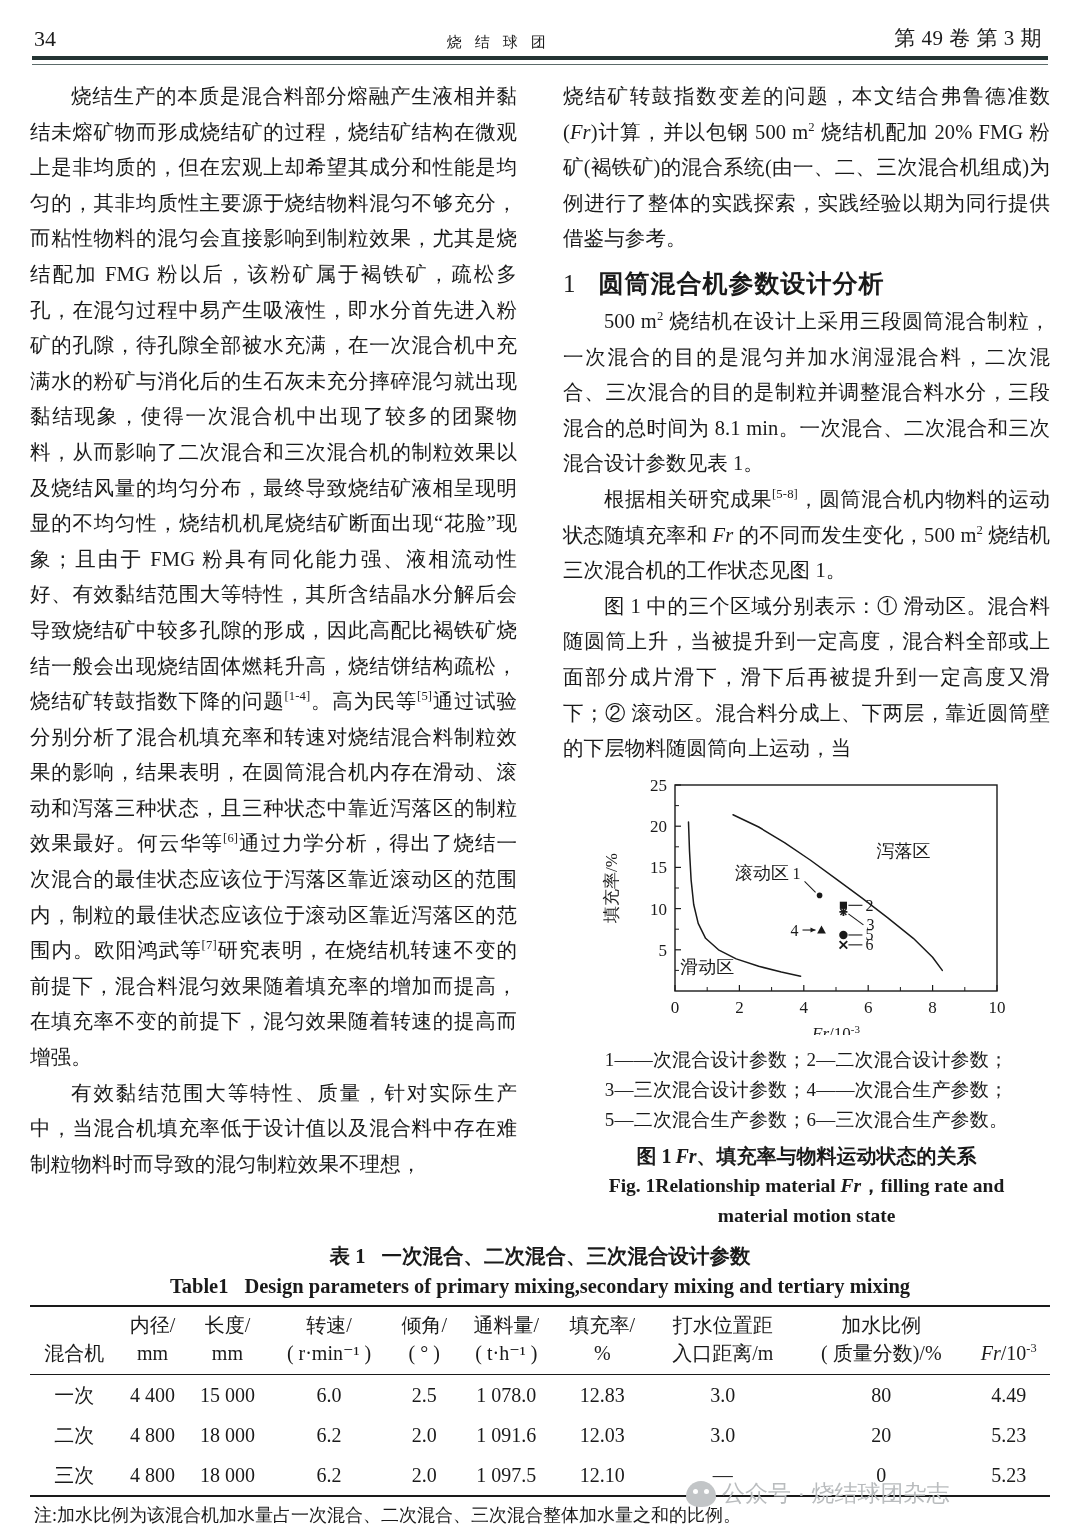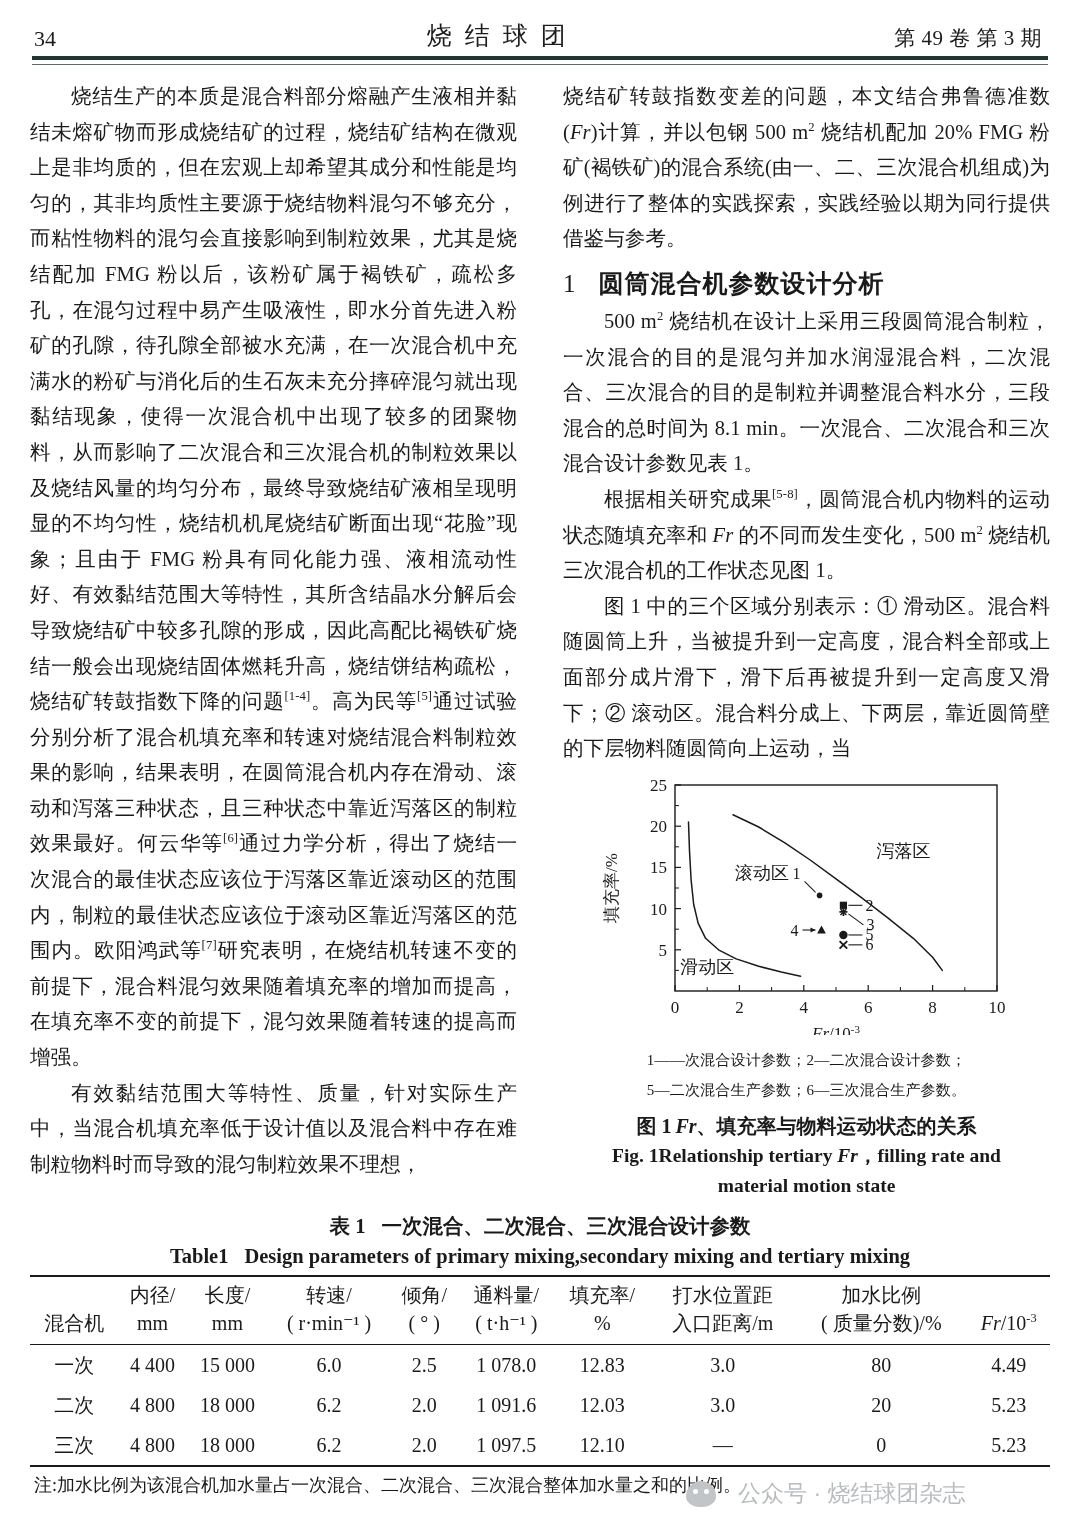--- a/index.html
+++ b/index.html
@@ -32,21 +32,21 @@
     padding: 0 8px 0 4px;
     font-size: 21px;
     color: #1c1c1c;
   }
   .runhead .folio { font-size: 22px; letter-spacing: 0; }
   .runhead .journal {
     flex: 1;
     text-align: center;
     letter-spacing: 13px;
     padding-left: 55px;
-    font-size: 25px;
+    font-size: 15px;
   }
   .runhead .issue { font-size: 21px; letter-spacing: 0.5px; }
   .rule-double {
     margin: 4px 2px 0 2px;
     border-top: 4px solid #243433;
     border-bottom: 1px solid #5c6b6a;
     height: 4px;
     box-sizing: content-box;
   }
 
@@ -79,21 +79,21 @@
   }
   h2.section .num { margin-right: 22px; font-family: "Liberation Serif", serif; font-weight: normal; }
 
   
   .figure { margin-top: 6px; }
   .chart-wrap {
     width: 420px;
     margin: 2px auto 0 auto;
   }
   .fig-legend {
-    font-size: 15px;
+    font-size: 19px;
     line-height: 30px;
     text-align: center;
     margin-top: 6px;
     letter-spacing: 0.2px;
   }
   .fig-cap-cn, .fig-cap-en {
     text-align: center;
     font-weight: bold;
     font-size: 20px;
     line-height: 30px;
@@ -147,21 +147,21 @@
     letter-spacing: 0;
   }
 
   
   .watermark {
     position: absolute;
     left: 686px;
     top: 1478px;
     display: flex;
     align-items: center;
-    gap: 22px;
+    gap: 6px;
     color: #b9bcbe;
     font-size: 23px;
     font-family: "Liberation Sans", sans-serif;
     pointer-events: none;
     justify-content: center;
   }
   .wm-logo {
     width: 30px; height: 26px;
     background: #c2c5c7;
     border-radius: 50% 50% 46% 46% / 60% 60% 40% 40%;
@@ -279,24 +279,25 @@
               </g>
               <g>
                 <path d="M 242.606 168.05599999999998 L 250.20600000000002 175.656 M 250.20600000000002 168.05599999999998 L 242.606 175.656" stroke="#1a1a1a" stroke-width="1.9"></path>
                 <line x1="251.406" y1="171.856" x2="265.406" y2="171.856" stroke="#1a1a1a" stroke-width="1.1"></line>
                 <text x="268.406" y="177.356" text-anchor="start" font-size="16" fill="#1a1a1a">6</text>
               </g>
             </svg>
         </div>
         <div class="fig-legend">
           <div>1——次混合设计参数；2—二次混合设计参数；</div>
+          <div>3—三次混合设计参数；4——次混合生产参数；</div>
           <div>5—二次混合生产参数；6—三次混合生产参数。</div>
         </div>
         <div class="fig-cap-cn"><span class="lbl">图 1</span><span class="it">Fr</span><span>、填充率与物料运动状态的关系</span></div>
-        <div class="fig-cap-en"><span class="lbl">Fig. 1</span><span>Relationship tertiary </span><span class="it">Fr</span><span>，filling rate and</span></div>
+        <div class="fig-cap-en"><span class="lbl">Fig. 1</span><span>Relationship material </span><span class="it">Fr</span><span>，filling rate and</span></div>
         <div class="fig-cap-en">material motion state</div>
       </div>
     </div>
   </div>
 
   <div class="table-block">
     <div class="tbl-title-cn"><span class="lbl">表 1</span><span>一次混合、二次混合、三次混合设计参数</span></div>
     <div class="tbl-title-en"><span class="lbl">Table1</span><span>Design parameters of primary mixing,secondary mixing and tertiary mixing</span></div>
 
     <table class="data">

